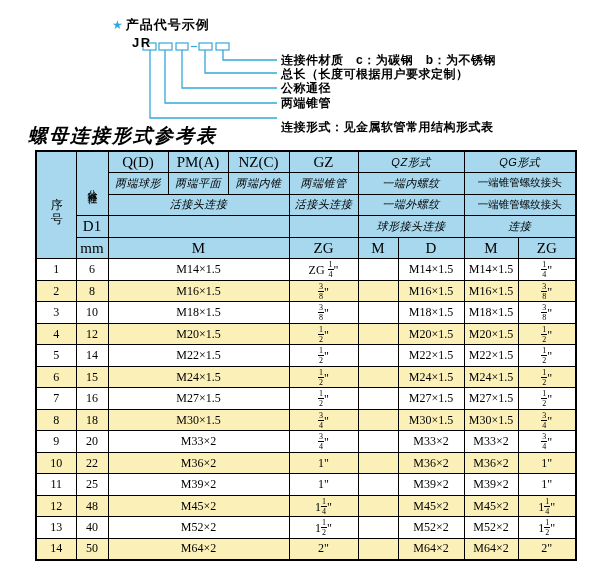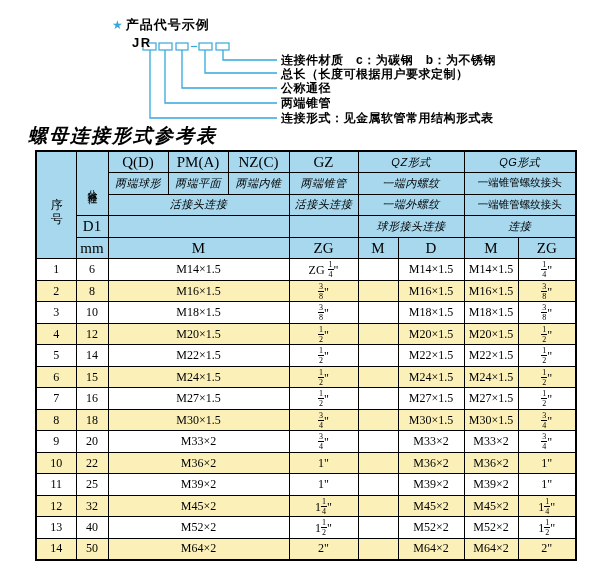--- a/index.html
+++ b/index.html
@@ -94,21 +94,21 @@
 
   <div class="diagram-title">
     <span class="star">★</span><span>产品代号示例</span>
   </div>
   <div class="code">JR</div>
 
   <div class="dlabel" style="top:67px">总长（长度可根据用户要求定制）</div>
   <div class="dlabel" style="top:53px">连接件材质　c：为碳钢　b：为不锈钢</div>
   <div class="dlabel" style="top:81px">公称通径</div>
   <div class="dlabel" style="top:96px">两端锥管</div>
-  <div class="dlabel" style="top:111px">连接形式：见金属软管常用结构形式表</div>
+  <div class="dlabel" style="top:120px">连接形式：见金属软管常用结构形式表</div>
 
   <div class="table-title">螺母连接形式参考表</div>
 
   <table class="ref">
     <colgroup>
       <col style="width:40px">
         <col style="width:32px">
       <col style="width:60px">
         <col style="width:60px">
         <col style="width:61px">
@@ -266,21 +266,21 @@
           <td>25</td>
           <td colspan="3">M39×2</td>
           <td>1"</td>
           <td></td>
           <td>M39×2</td>
           <td>M39×2</td>
           <td>1"</td>
         </tr>
         <tr>
           <td>12</td>
-          <td>32</td>
+          <td>48</td>
           <td colspan="3">M45×2</td>
           <td>1<span class="fr"><span class="n">1</span><span class="d">4</span></span>"</td>
           <td></td>
           <td>M45×2</td>
           <td>M45×2</td>
           <td>1<span class="fr"><span class="n">1</span><span class="d">4</span></span>"</td>
         </tr>
         <tr>
           <td>13</td>
           <td>40</td>

